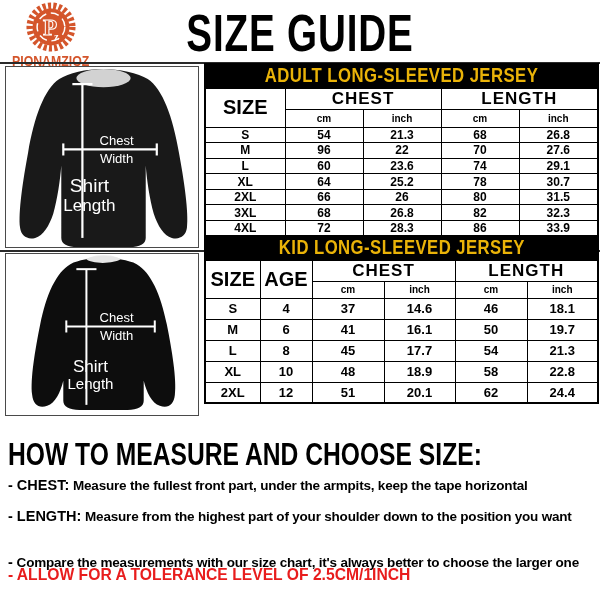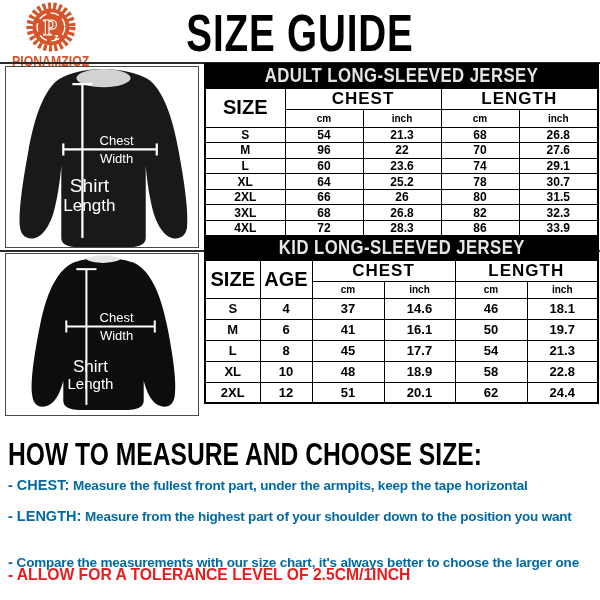--- a/index.html
+++ b/index.html
@@ -28,34 +28,34 @@
   .shirt-panel { position:absolute; left:5px; border:1.5px solid #4a4a4a; background:#fff; }
   .shirt-panel.adult { top:66px; width:194px; height:182px; }
   .shirt-panel.kid   { top:253px; width:194px; height:163px; }
   .shirt-panel svg { display:block; width:100%; height:100%; }
   
   .size-table { position:absolute; left:204px; width:393px; border-collapse:collapse; table-layout:fixed; }
   .size-table.adult { top:63px; }
   .size-table.kid   { top:235px; }
   .size-table th, .size-table td { border:1px solid #000; text-align:center; vertical-align:middle; padding:0; }
   .size-table { border:2px solid #000; }
-  .tbl-title-cell { background:#000; color:#e5e5e5; height:24px; }
+  .tbl-title-cell { background:#000; color:#eab308; height:24px; }
   .tbl-title-cell span { display:inline-block; font-size:19px; font-weight:bold; letter-spacing:.5px; transform:scaleX(0.88) scaleY(1.05); white-space:nowrap; }
   .grp-cell { font-size:17px; font-weight:bold; height:18px; letter-spacing:1px; }
   .size-cell { font-size:20px; font-weight:bold; }
   .unit-cell { font-size:10px; font-weight:bold; height:18px; }
   .size-table.adult td { height:15.6px; font-size:12px; font-weight:bold; }
   .size-table.kid td { height:21px; font-size:13px; font-weight:bold; }
   .size-table.kid .grp-cell, .size-table.kid .unit-cell { height:17px; }
   
   .howto-heading {
     position:absolute; left:8px; top:436px; white-space:nowrap;
     font-size:29px; font-weight:bold; transform:scaleX(0.85) scaleY(1.1); transform-origin:left top;
   }
-  .howto-item { position:absolute; left:8px; width:590px; font-size:13.5px; color:#0369a1; }
+  .howto-item { position:absolute; left:8px; width:590px; font-size:13.5px; color:#000000; }
   .howto-item .pfx { font-weight:bold; font-size:14.5px; }
   .howto-item .txt { font-weight:bold; font-size:13.5px; letter-spacing:-0.2px; }
   .item-1 { top:477px; }
   .item-2 { top:508px; }
   .item-3 { top:538px;margin-top:16px; }
   .item-4 { top:565px; }
   .item-4 .pfx, .item-4 .txt { font-size:16.5px; letter-spacing:0; }
   .item-4 { transform:scaleX(0.95); transform-origin:left top; }
   .shirt-label { fill:#ffffff; font-family:"Liberation Sans", sans-serif; }
 </style>

